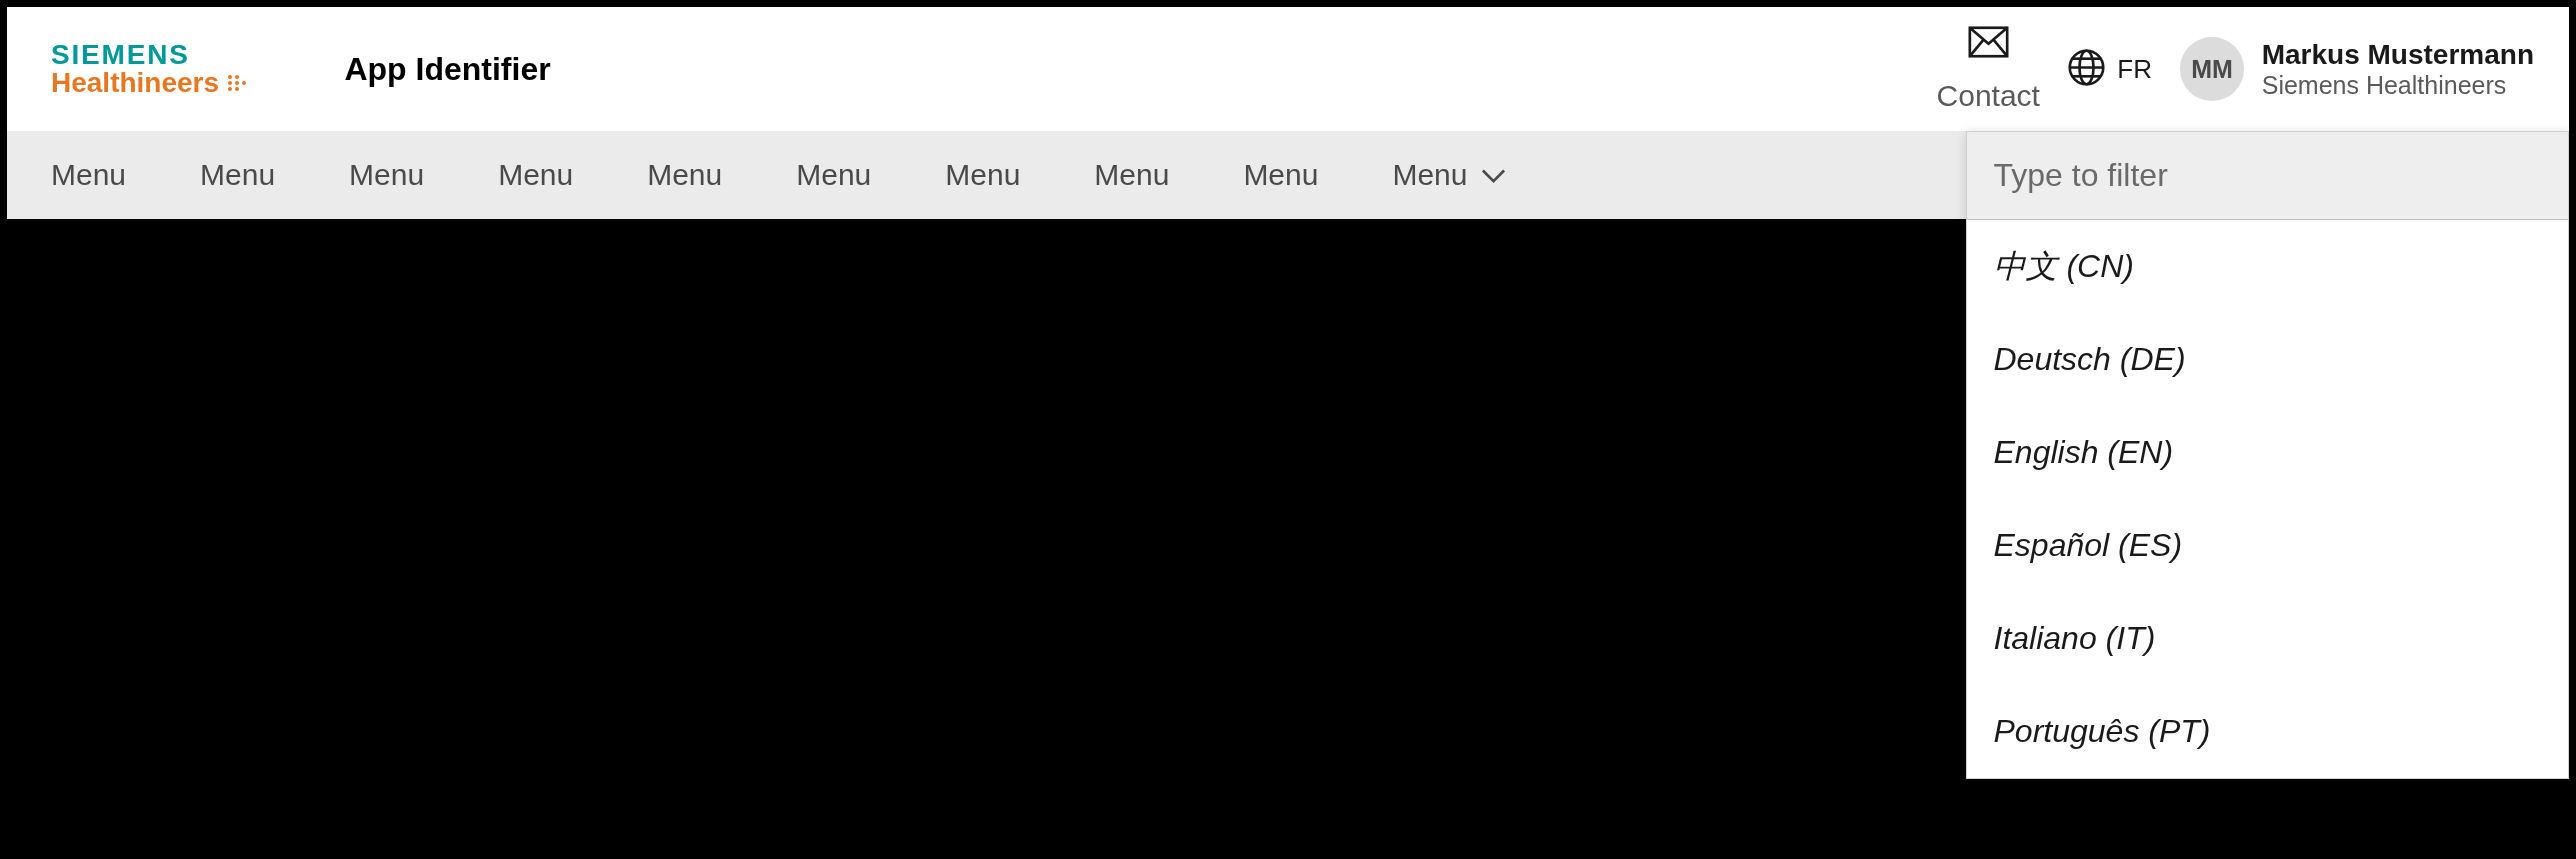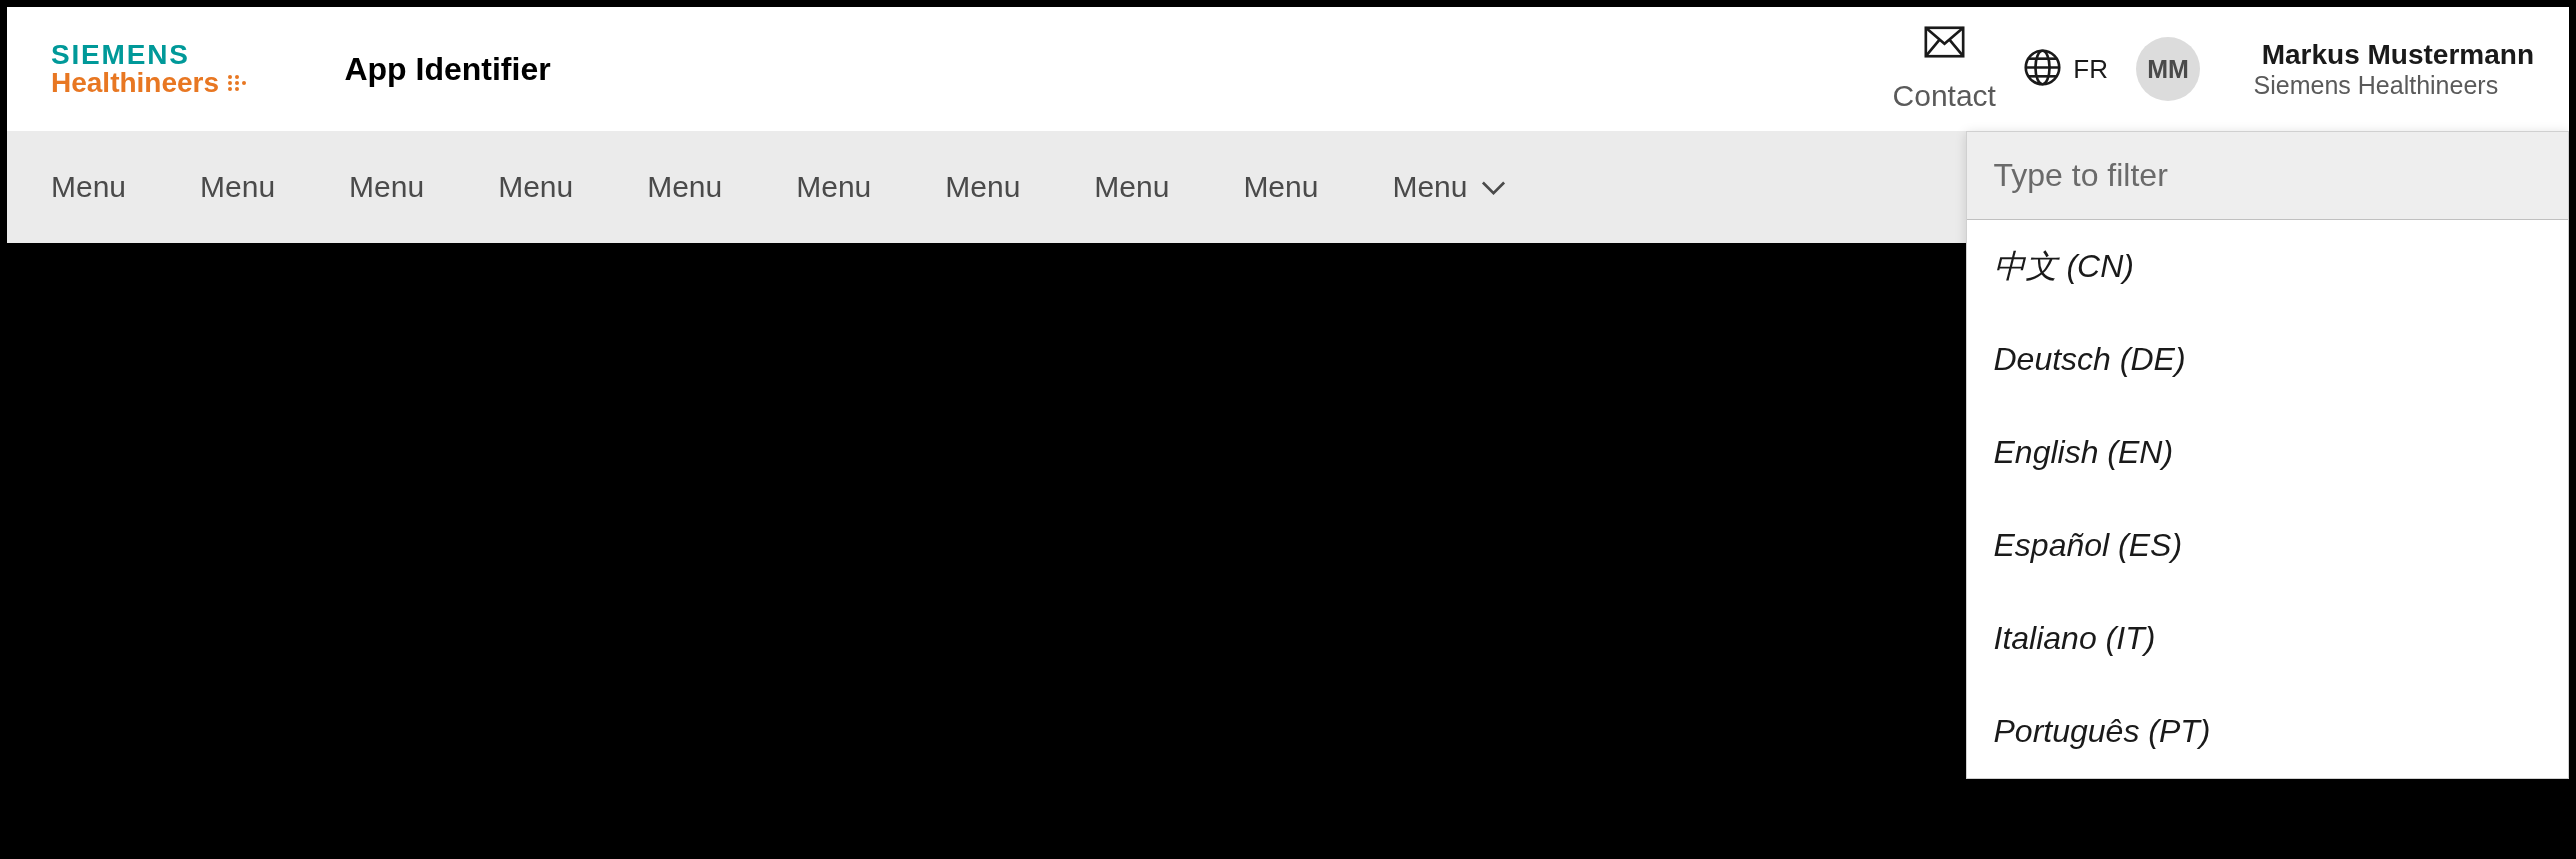--- a/index.html
+++ b/index.html
@@ -128,30 +128,28 @@
       color: #4a4a4a;
     }
     .user-info {
       display: flex;
       flex-direction: column;
     }
     .user-name {
       font-weight: 700;
       font-size: 28px;
       color: #1a1a1a;
-      margin-left: 44px;
     }
     .user-org {
       font-size: 25px;
       color: #5a5a5a;
-      text-align: center;
     }
     .nav-bar {
       background: #ebebeb;
-      height: 112px;
+      height: 88px;
       display: flex;
       align-items: center;
       padding: 0 44px;
       gap: 74px;
     }
     .nav-item {
       font-size: 30px;
       color: #4a4a4a;
       cursor: pointer;
       display: flex;

